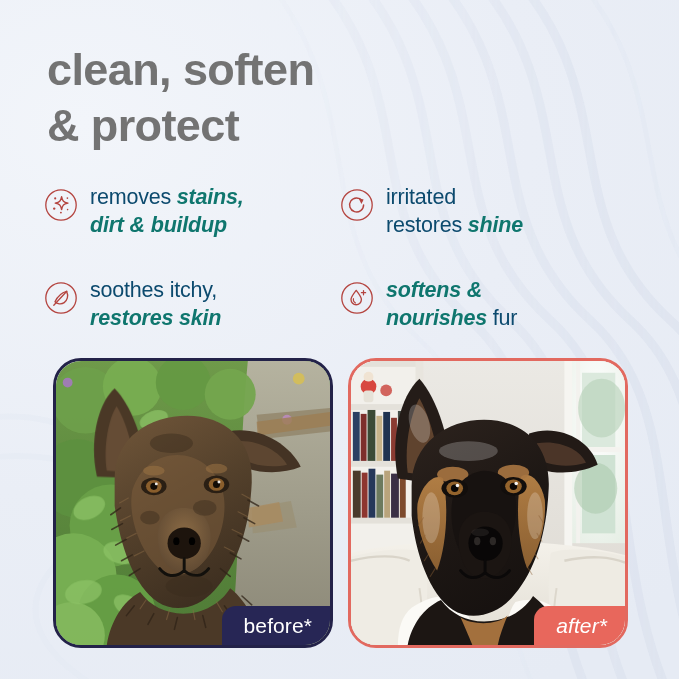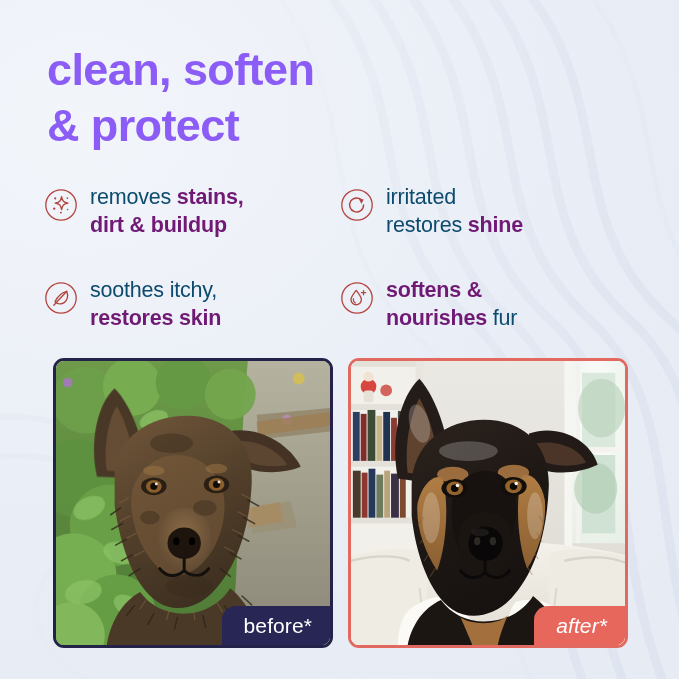--- a/index.html
+++ b/index.html
@@ -37,21 +37,21 @@
     inset: 0;
     z-index: 3;
   }
 
   
   .headline {
     position: absolute;
     left: 47px;
     top: 42px;
     width: 420px;
-    color: #8b5cf6;
+    color: #737373;
     font-size: 45px;
     line-height: 1.24;
     font-weight: 700;
     letter-spacing: -0.6px;
     white-space: pre-line;
   }
 
   
   .features {
     position: absolute;
@@ -76,37 +76,37 @@
   .feature .ic svg { display: block; width: 34px; height: 34px; }
 
   .ftext {
     font-size: 21.5px;
     line-height: 1.32;
     color: #201f47;
     letter-spacing: -0.2px;
     padding-top: 1px;
   }
   .ftext .lite { font-weight: 400; color: #0c4a6e; }
-  .ftext .bold { font-weight: 700; color: #701a75; }
+  .ftext .bold { font-weight: 700; color: #0f766e; font-style: italic; }
 
   
   .photos {
     position: absolute;
     left: 53px;
     top: 358px;
     width: 575px;
     height: 290px;
     display: flex;
     gap: 15px;
   }
   .photo {
     position: relative;
     width: 280px;
     height: 290px;
-    border-radius: 11px;
+    border-radius: 28px;
     overflow: hidden;
   }
   .photo.before { border: 3px solid #232249; }
   .photo.after  { border: 3px solid #e2695f; font-style: italic; }
 
   .photo .scene { position: absolute; inset: 0; }
   .photo svg.scene { display: block; width: 100%; height: 100%; }
 
   .badge {
     position: absolute;

